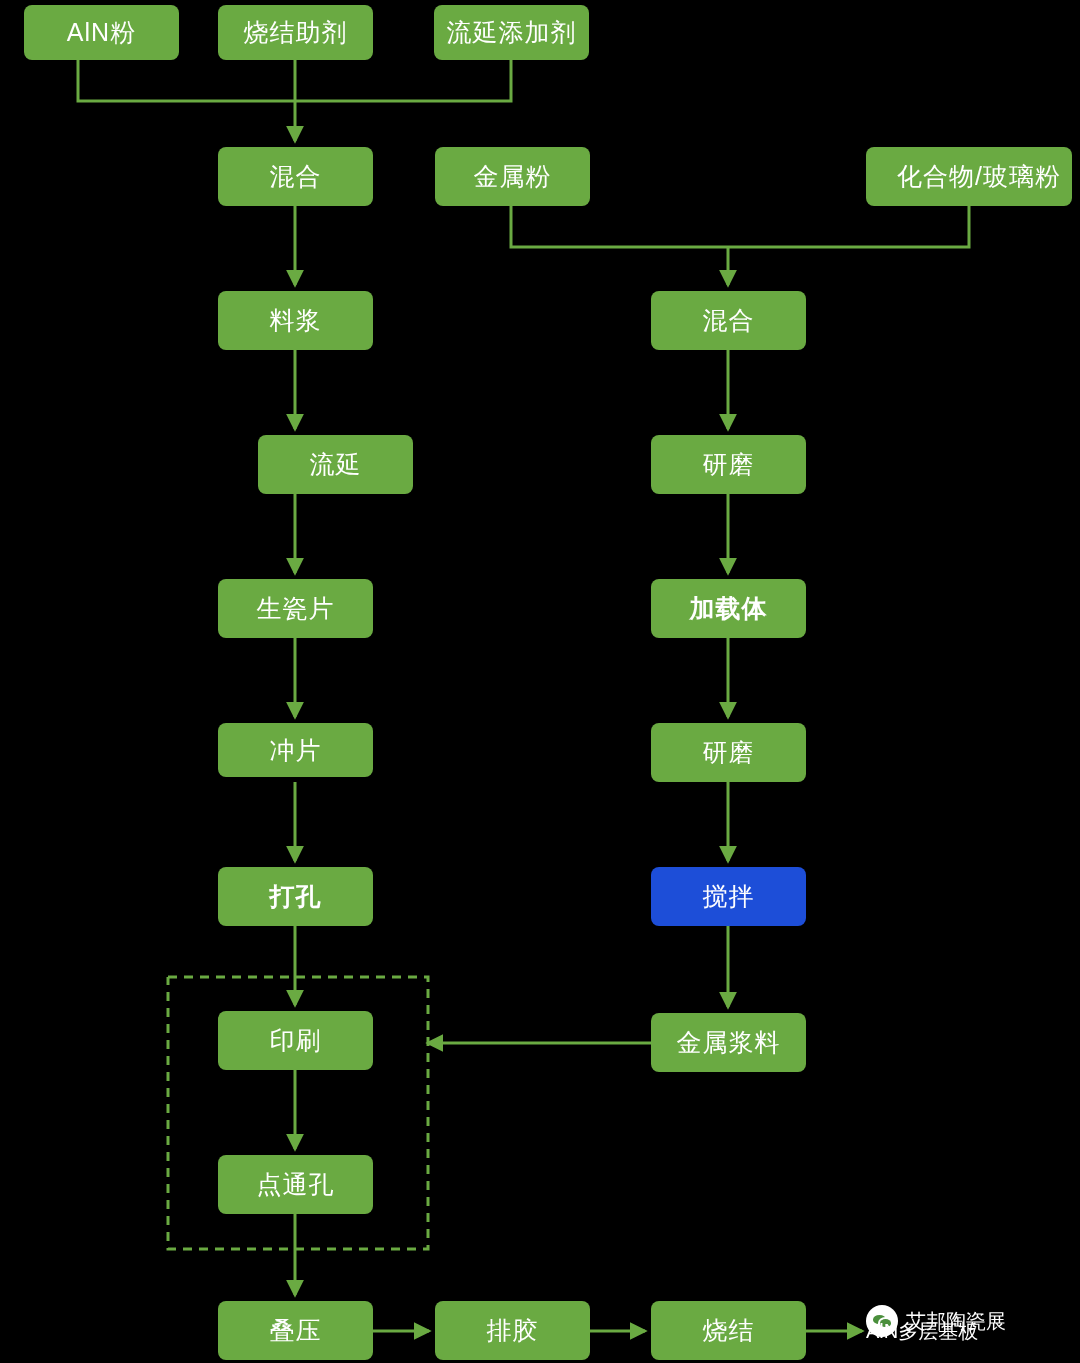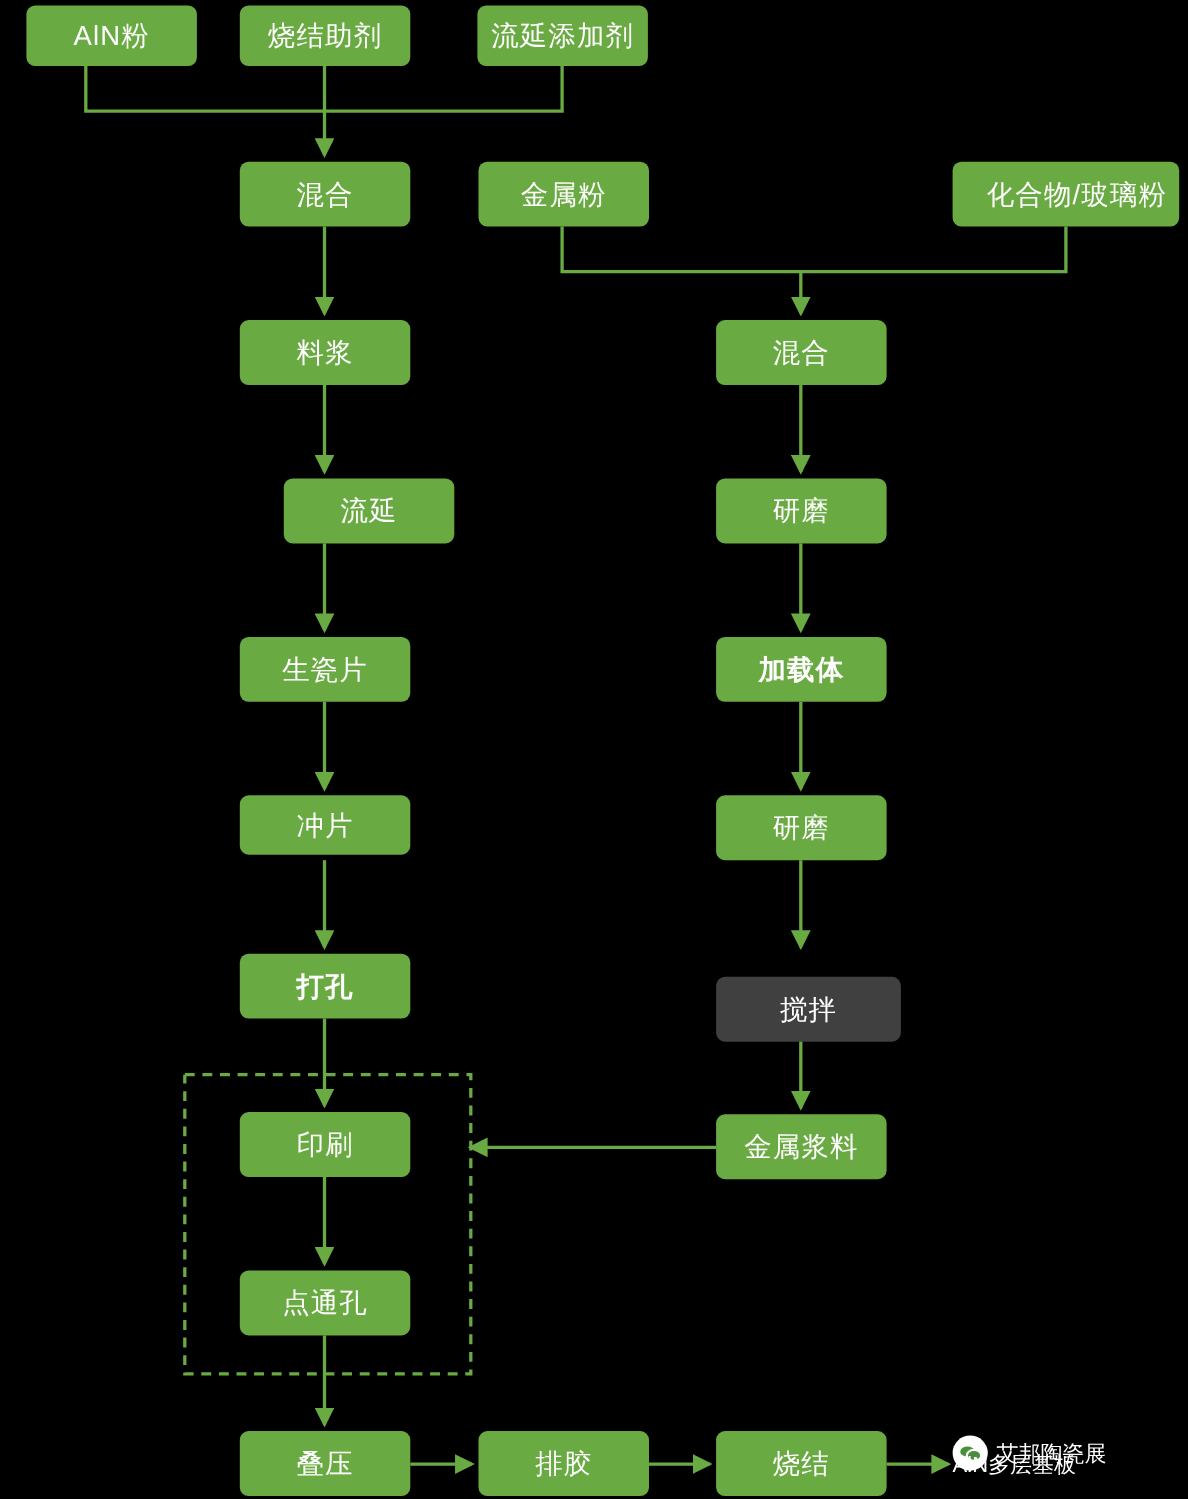--- a/index.html
+++ b/index.html
@@ -127,21 +127,21 @@
       </div>
       <div class="node" style="left: 218px; top: 723px; width: 155px; height: 54px; background: rgb(106, 170, 66);">
         <span>冲片</span>
       </div>
       <div class="node" style="left: 651px; top: 723px; width: 155px; height: 59px; background: rgb(106, 170, 66);">
         <span>研磨</span>
       </div>
       <div class="node" style="left: 218px; top: 867px; width: 155px; height: 59px; background: rgb(106, 170, 66); font-weight: bold;">
         <span>打孔</span>
       </div>
-      <div class="node" style="left: 651px; top: 867px; width: 168px; height: 59px; background: #404040; margin-top: 21px;">
+      <div class="node" style="left: 651px; top: 867px; width: 155px; height: 59px; background: #1d4ed8;">
         <span>搅拌</span>
       </div>
       <div class="node" style="left: 218px; top: 1011px; width: 155px; height: 59px; background: rgb(106, 170, 66);">
         <span>印刷</span>
       </div>
       <div class="node" style="left: 651px; top: 1013px; width: 155px; height: 59px; background: rgb(106, 170, 66);">
         <span>金属浆料</span>
       </div>
       <div class="node" style="left: 218px; top: 1155px; width: 155px; height: 59px; background: rgb(106, 170, 66);">
         <span>点通孔</span>

